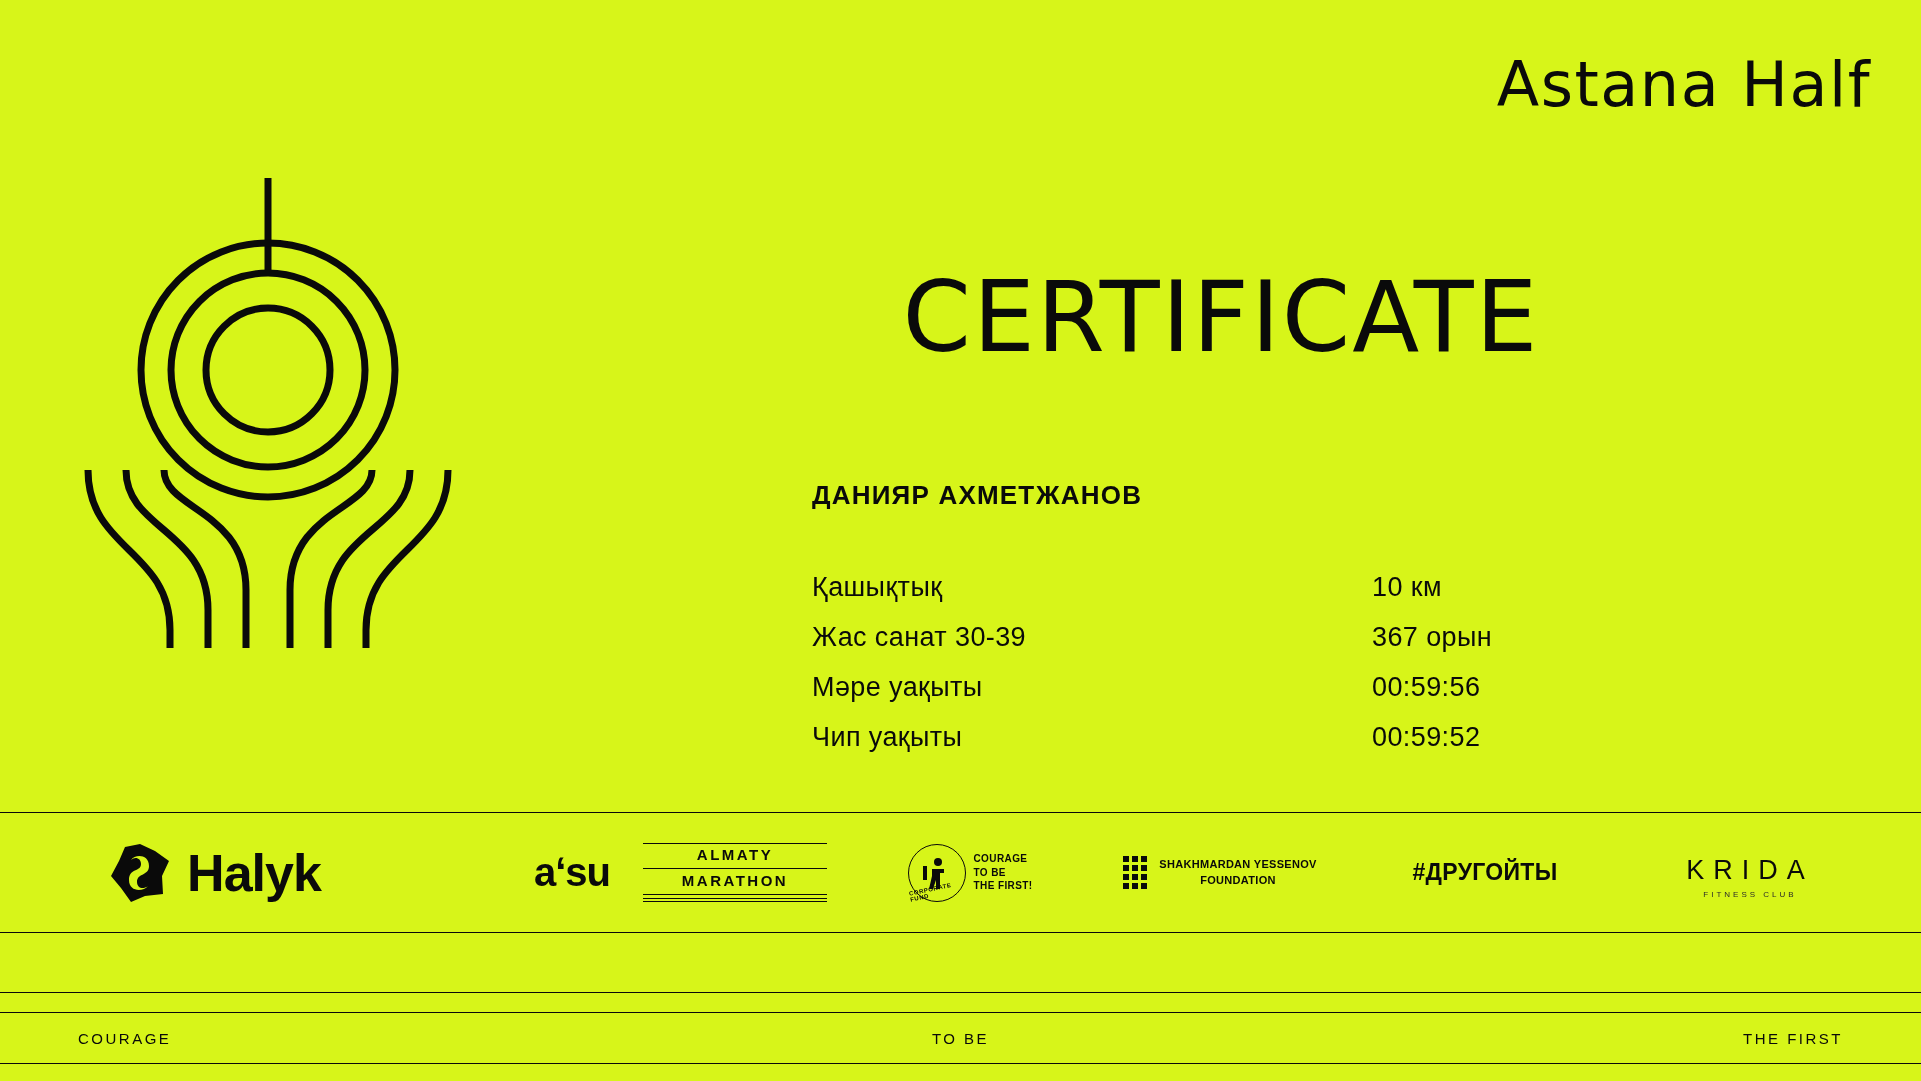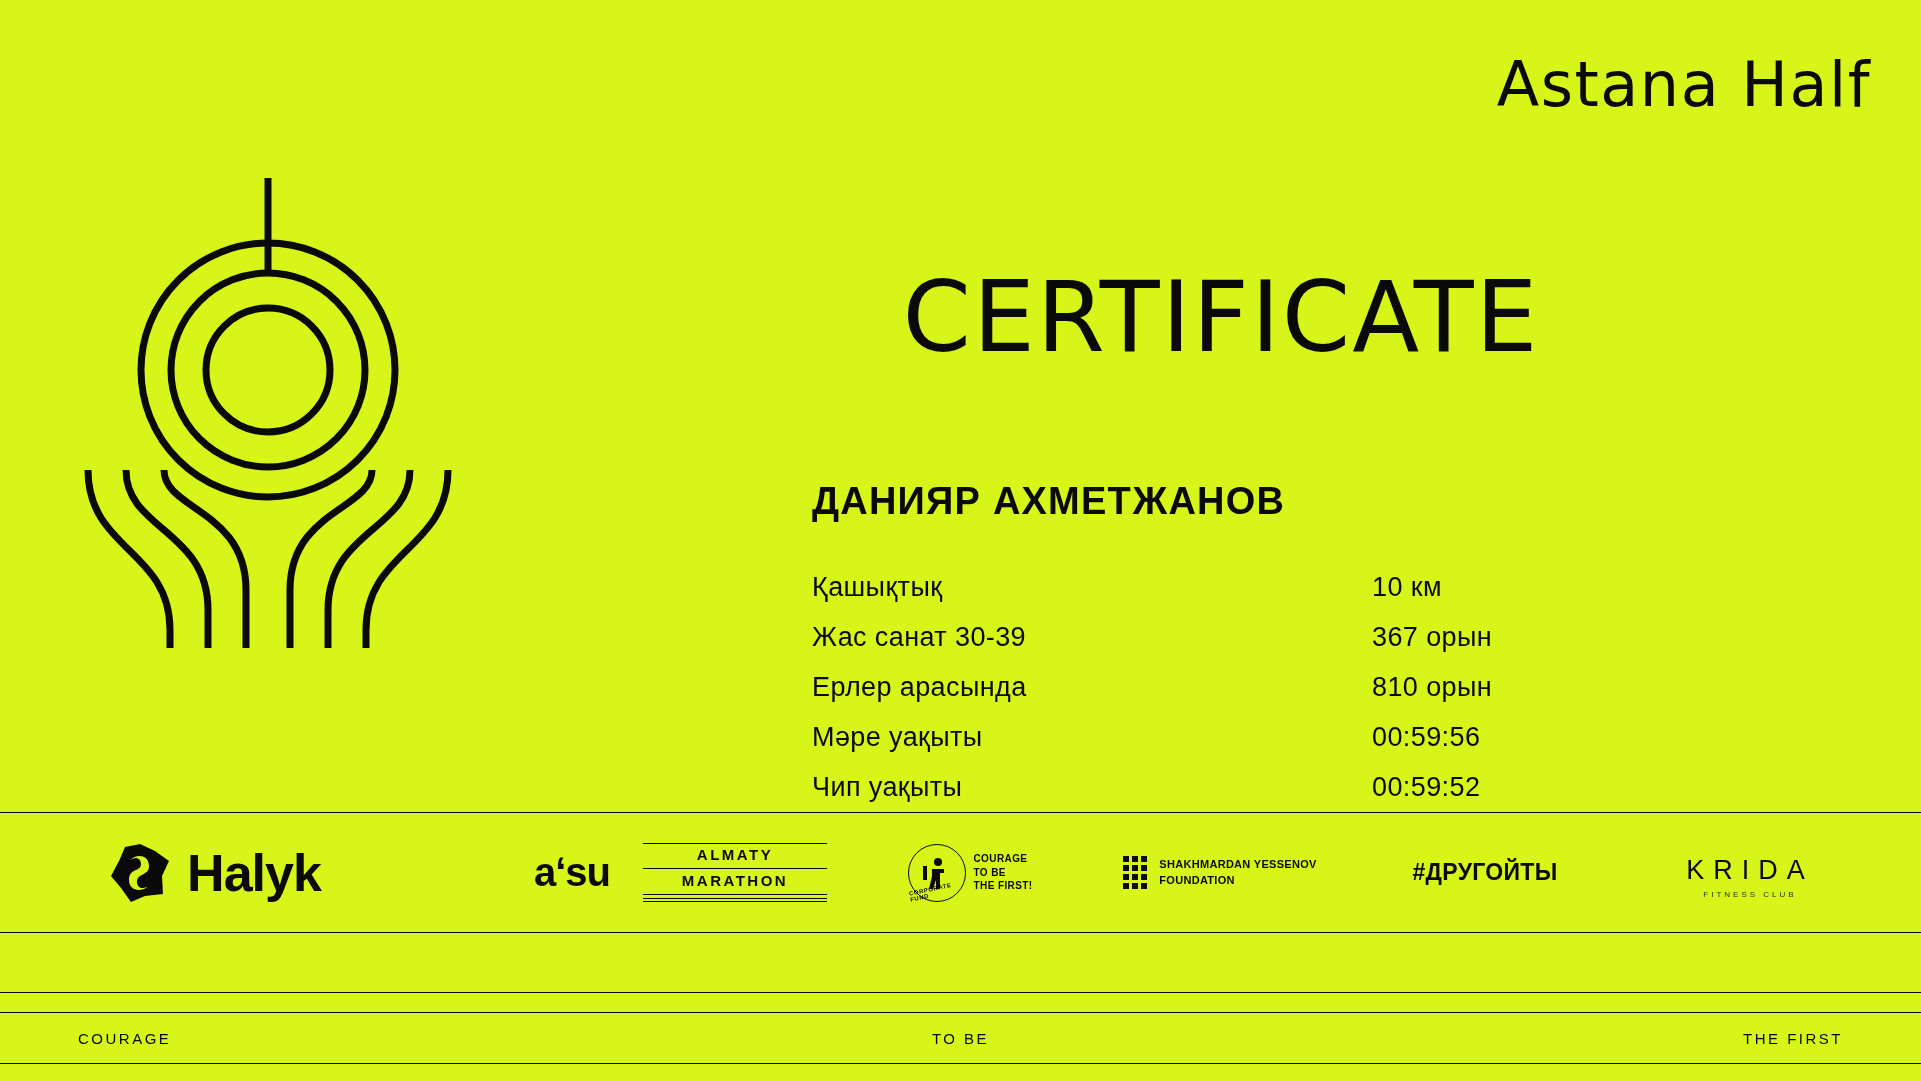--- a/index.html
+++ b/index.html
@@ -68,21 +68,21 @@
     line-height: 1;
     letter-spacing: 2px;
     font-weight: 400;
     font-family: "DejaVu Sans", sans-serif;
   }
 
   .athlete-name {
     position: absolute;
     left: 812px;
     top: 480px;
-    font-size: 38px;
+    font-size: 26px;
     font-weight: bold;
     letter-spacing: 1.2px;
     font-family: "Liberation Sans", sans-serif;
   }
 
   .results {
     position: absolute;
     left: 812px;
     top: 572px;
     width: 780px;
@@ -227,20 +227,21 @@
   }
   .yessenov-mark i {
     background: #0a0a0a;
     display: block;
   }
   .yessenov-text {
     font-size: 11px;
     font-weight: bold;
     line-height: 1.4;
     letter-spacing: 0.3px;
+    text-align: center;
   }
 
   .drugoity-text {
     font-size: 23px;
     font-weight: bold;
     letter-spacing: 0.3px;
   }
 
   .krida-block {
     text-align: center;
@@ -308,24 +309,20 @@
     <div class="results">
       <div class="result-row">
         <span class="result-label">Қашықтық</span>
         <span class="result-value">10 км</span>
       </div>
       <div class="result-row">
         <span class="result-label">Жас санат 30-39</span>
         <span class="result-value">367 орын</span>
       </div>
       <div class="result-row">
-        <span class="result-label">Ерлер арасында</span>
-        <span class="result-value">810 орын</span>
-      </div>
-      <div class="result-row">
         <span class="result-label">Мәре уақыты</span>
         <span class="result-value">00:59:56</span>
       </div>
       <div class="result-row">
         <span class="result-label">Чип уақыты</span>
         <span class="result-value">00:59:52</span>
       </div>
     </div>
   </div>
 

